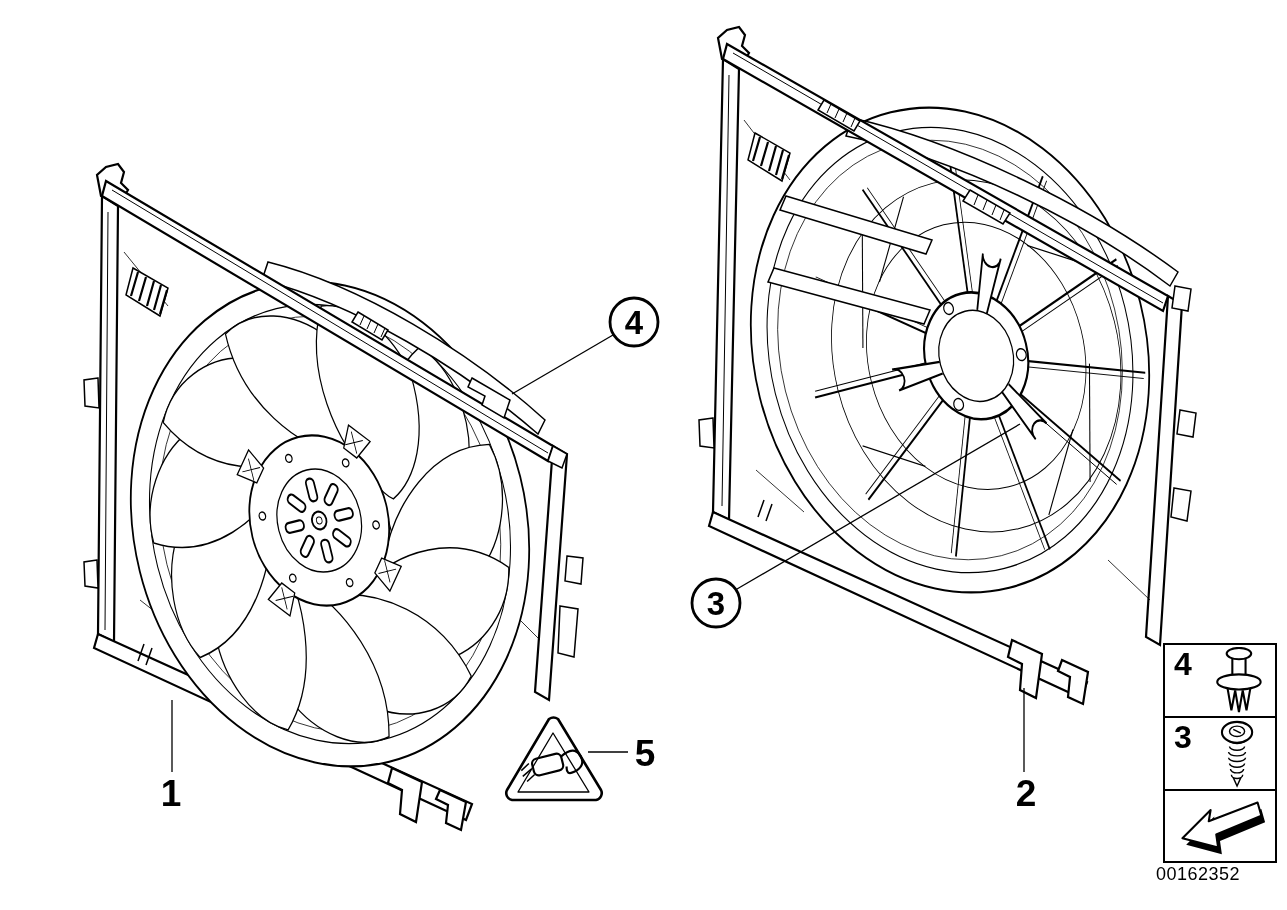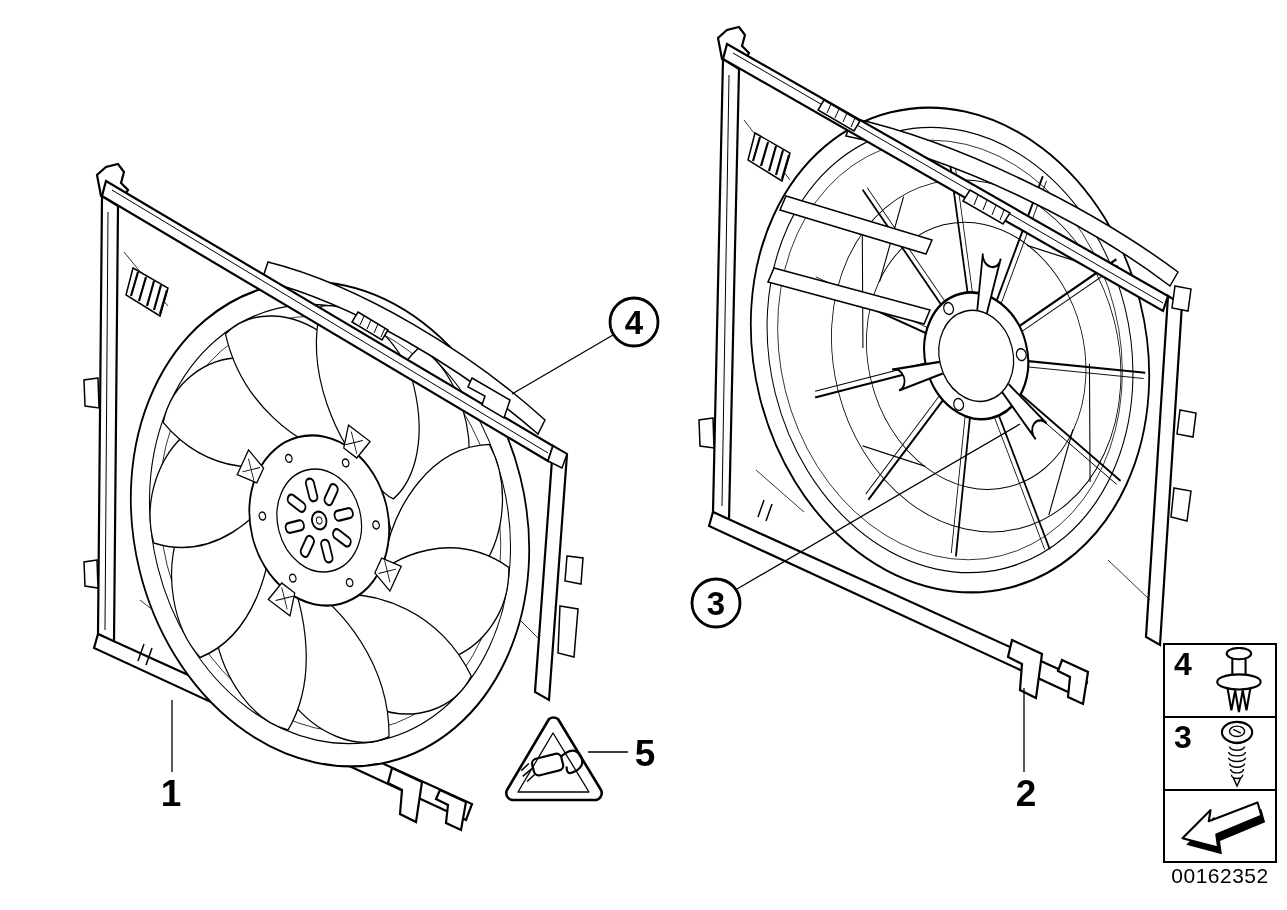--- a/index.html
+++ b/index.html
@@ -19,22 +19,22 @@
        text-anchor:middle;fill:#000;stroke:none;}
   .ld{stroke:#000;stroke-width:1.3;fill:none;}
   
   .legend{position:absolute;left:1163px;top:643px;width:114px;height:220px;
           border:2px solid #000;box-sizing:border-box;background:#fff;}
   .legend-row{position:relative;height:73px;border-bottom:2px solid #000;box-sizing:border-box;}
   .legend-row:last-child{border-bottom:none;height:70px;}
   .legend-num{position:absolute;left:9px;top:3px;font-size:32px;font-weight:bold;line-height:1;}
   .legend-icon{position:absolute;right:6px;top:2px;}
   .legend-arrow{position:absolute;left:5px;top:4px;}
-  .part-number{position:absolute;left:1156px;top:864px;width:128px;text-align:center;
-               font-size:21px;letter-spacing:0.5px;}
+  .part-number{position:absolute;left:1156px;top:864px;width:128px;text-align:left;
+               font-size:18px;letter-spacing:0.5px;}
 </style>
 </head>
 <body>
 
 <div class="canvas">
 
   <svg class="drawing-svg" width="1287" height="910" viewBox="0 0 1287 910">
 
     <g>
 

